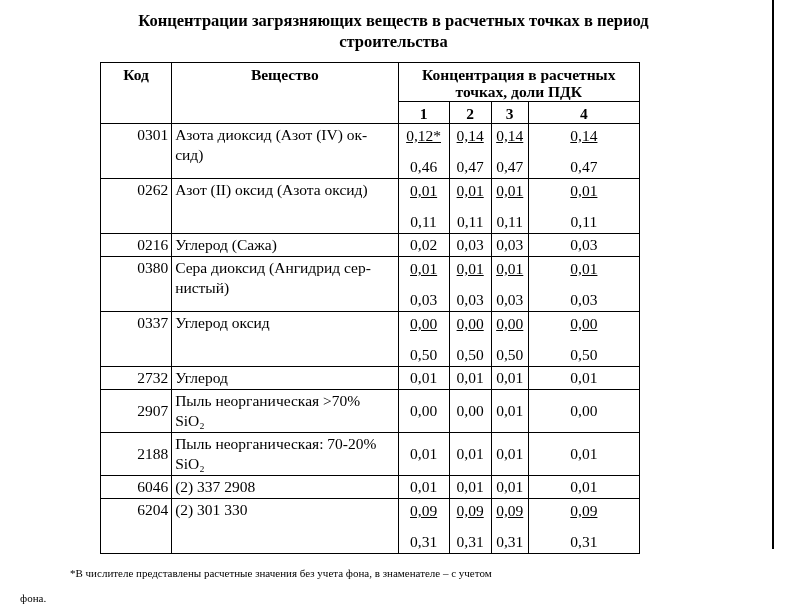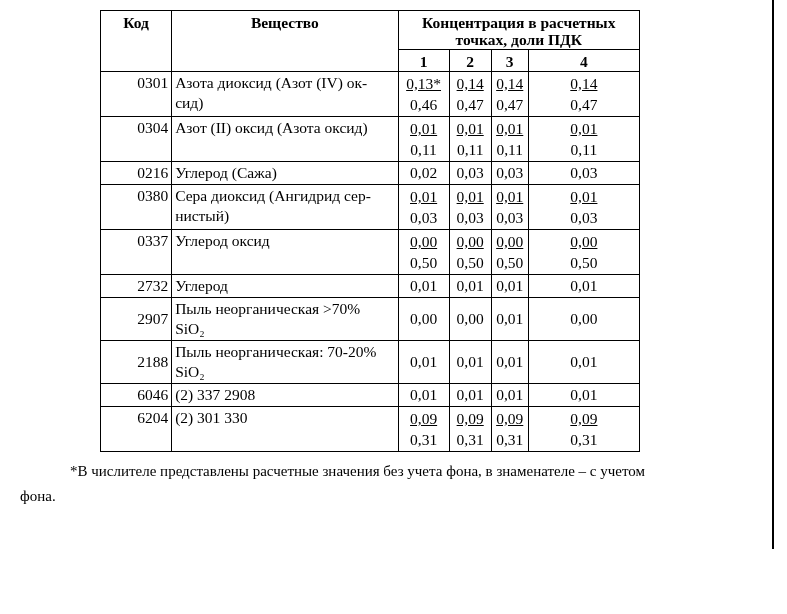--- a/index.html
+++ b/index.html
@@ -37,38 +37,40 @@
     padding-top: 3px;
   }
   tr.head-main { height: 34px; font-family: Liberation Serif, serif; }
   tr.head-points { height: 22px; }
   td.code { text-align: right; line-height: 20px; }
   td.code.top { vertical-align: top; }
   td.code.middle { vertical-align: middle; }
   td.substance { text-align: left; vertical-align: top; line-height: 20px; margin-top: 6px; }
   td.val { text-align: center; vertical-align: middle; line-height: 20px; }
   .frac-n { text-decoration: underline; line-height: 21px; }
-  .frac-d { line-height: 21px; }
+  .frac-d { line-height: 21px; margin-top: 10px; }
   .footnote {
     margin: 7px 20px 0 20px;
     text-indent: 50px;
-    font-size: 15px;
+    font-size: 11px;
     line-height: 25px;
   }
   .right-rule {
     position: absolute;
     left: 772px; top: 0;
     width: 2px; height: 549px;
     background: #000;
   }
 </style>
 </head>
 <body>
 
 <div class="title">
+  <span>Концентрации загрязняющих веществ в расчетных точках в период</span>
+  <span>строительства</span>
 </div>
 
 <table class="conc">
   <colgroup>
     <col style="width:71px">
     <col style="width:226px">
     <col style="width:51px">
     <col style="width:42px">
     <col style="width:37px">
     <col style="width:111px">
@@ -84,38 +86,38 @@
         <th>2</th>
         <th>3</th>
         <th>4</th>
       </tr>
   </thead>
   <tbody id="table-body">
       <tr>
         <td class="code top">0301</td>
         <td class="substance">Азота диоксид (Азот (IV) ок-<br>сид)</td>
         <td class="val">
-          <div class="frac-n">0,13*</div>
+          <div class="frac-n">0,12*</div>
           <div class="frac-d">0,46</div>
         </td>
         <td class="val">
           <div class="frac-n">0,14</div>
           <div class="frac-d">0,47</div>
         </td>
         <td class="val">
           <div class="frac-n">0,14</div>
           <div class="frac-d">0,47</div>
         </td>
         <td class="val">
           <div class="frac-n">0,14</div>
           <div class="frac-d">0,47</div>
         </td>
       </tr>
       <tr>
-        <td class="code top">0304</td>
+        <td class="code top">0262</td>
         <td class="substance">Азот (II) оксид (Азота оксид)</td>
         <td class="val">
           <div class="frac-n">0,01</div>
           <div class="frac-d">0,11</div>
         </td>
         <td class="val">
           <div class="frac-n">0,01</div>
           <div class="frac-d">0,11</div>
         </td>
         <td class="val">

